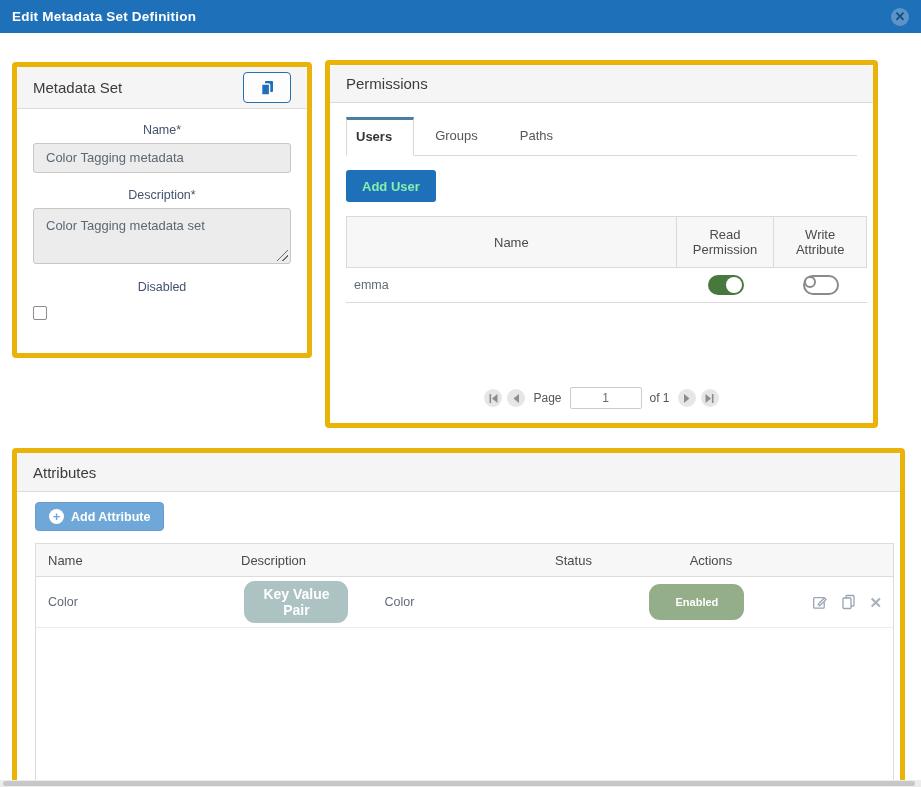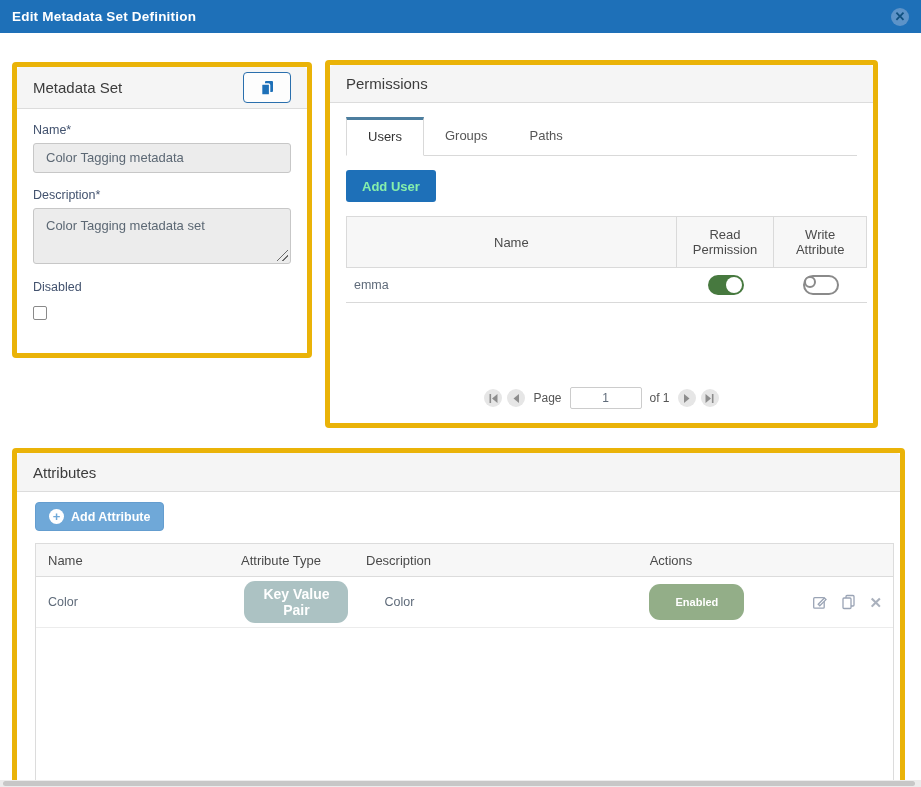--- a/index.html
+++ b/index.html
@@ -23,43 +23,43 @@
 
   .panel-metadata { left:12px; top:62px; width:300px; height:296px; }
   .panel-metadata .panel-head { height:42px; }
   .panel-permissions { left:325px; top:60px; width:553px; height:368px; }
   .panel-permissions .panel-head { height:38px; }
   .panel-attributes { left:12px; top:448px; width:893px; height:360px; border-radius:4px 4px 0 0; }
   .panel-attributes .panel-head { height:39px; }
 
   
   .md-body { padding:14px 16px; }
-  .fld-label { display:block; font-size:12.5px; color:#42526e; }
+  .fld-label { display:block; font-size:12.5px; color:#42526e;text-align:center; }
   .field { margin-top:6px; height:30px; line-height:28px; background:#ececec; border:1px solid #c7c7c7;
            border-radius:3px; padding:0 12px; font-size:13px; color:#5c6874; }
   .field.textarea { position:relative; height:56px; line-height:18px; padding:8px 12px; }
   .resize-handle { position:absolute; right:2px; bottom:2px; width:11px; height:11px;
       background:
         linear-gradient(135deg, transparent 0 46%, #6b6b6b 46% 54%, transparent 54%) ,
         linear-gradient(135deg, transparent 0 70%, #6b6b6b 70% 80%, transparent 80%);
       cursor:nwse-resize; }
   .lbl-desc { margin-top:15px; }
   .lbl-disabled { margin-top:16px; }
   .checkbox { display:inline-block; margin-top:12px; width:14px; height:14px; background:#fff;
               border:1.5px solid #8a8a8a; border-radius:2px; cursor:pointer; }
   .copy-btn { width:48px; height:31px; background:#fdfdfd; border:1px solid #2a6fad; border-radius:4px;
               display:flex; align-items:center; justify-content:center; cursor:pointer; }
 
   
   .perm-body { padding:12px 16px 0 16px; position:relative; height:calc(100% - 38px); }
   .tabs { display:flex; border-bottom:1px solid #d9d9d9; margin-top:2px; }
   .tab { padding:11px 21px; font-size:13px; color:#565656; cursor:pointer; }
-  .tab.active { font-weight:normal; color:#333; background:#fff; border:1px solid #d9d9d9;
+  .tab.active { font-weight:bold; color:#333; background:#fff; border:1px solid #d9d9d9;
                 border-top:3px solid #4d7e9f; border-bottom:1px solid #fff; margin-bottom:-1px;
-                padding:9px 21px 11px 21px; }
+                padding:9px 21px 11px 9px; }
   .btn-primary { margin-top:14px; height:32px; padding:0 16px; background:#1e70b8; color:#86efac;
                  border:none; border-radius:3px; font-size:13px; font-weight:600;
                  font-family:"Liberation Sans", sans-serif; cursor:pointer; }
 
   .ptable { margin-top:14px; width:521px; font-size:13px; }
   .prow { display:flex; }
   .ptable .h { background:#f7f7f7; border:1px solid #dadada; }
   .ptable .h .pc { display:flex; align-items:center; justify-content:center; text-align:center;
                    color:#4b4b4b; height:50px; border-right:1px solid #dadada; padding:0 6px; }
   .ptable .h .pc:last-child { border-right:none; }
@@ -224,22 +224,22 @@
     <div class="attr-body">
 
       <button class="btn-add-attr">
         <span class="plus-circle">+</span>
         <span>Add Attribute</span>
       </button>
 
       <div class="atable">
         <div class="arow h">
           <div class="ac ac-name">Name</div>
-          <div class="ac ac-type">Attribute Type</div>
           <div class="ac ac-desc">Description</div>
+          <div class="ac ac-status">Status</div>
           <div class="ac ac-actions">Actions</div>
         </div>
         <div class="arow r">
           <div class="ac ac-name">Color</div>
           <div class="ac ac-type">
             <span class="pill pill-type">Key Value Pair</span>
           </div>
           <div class="ac ac-desc">Color</div>
           <div class="ac ac-status">
             <span class="pill pill-status">Enabled</span>

